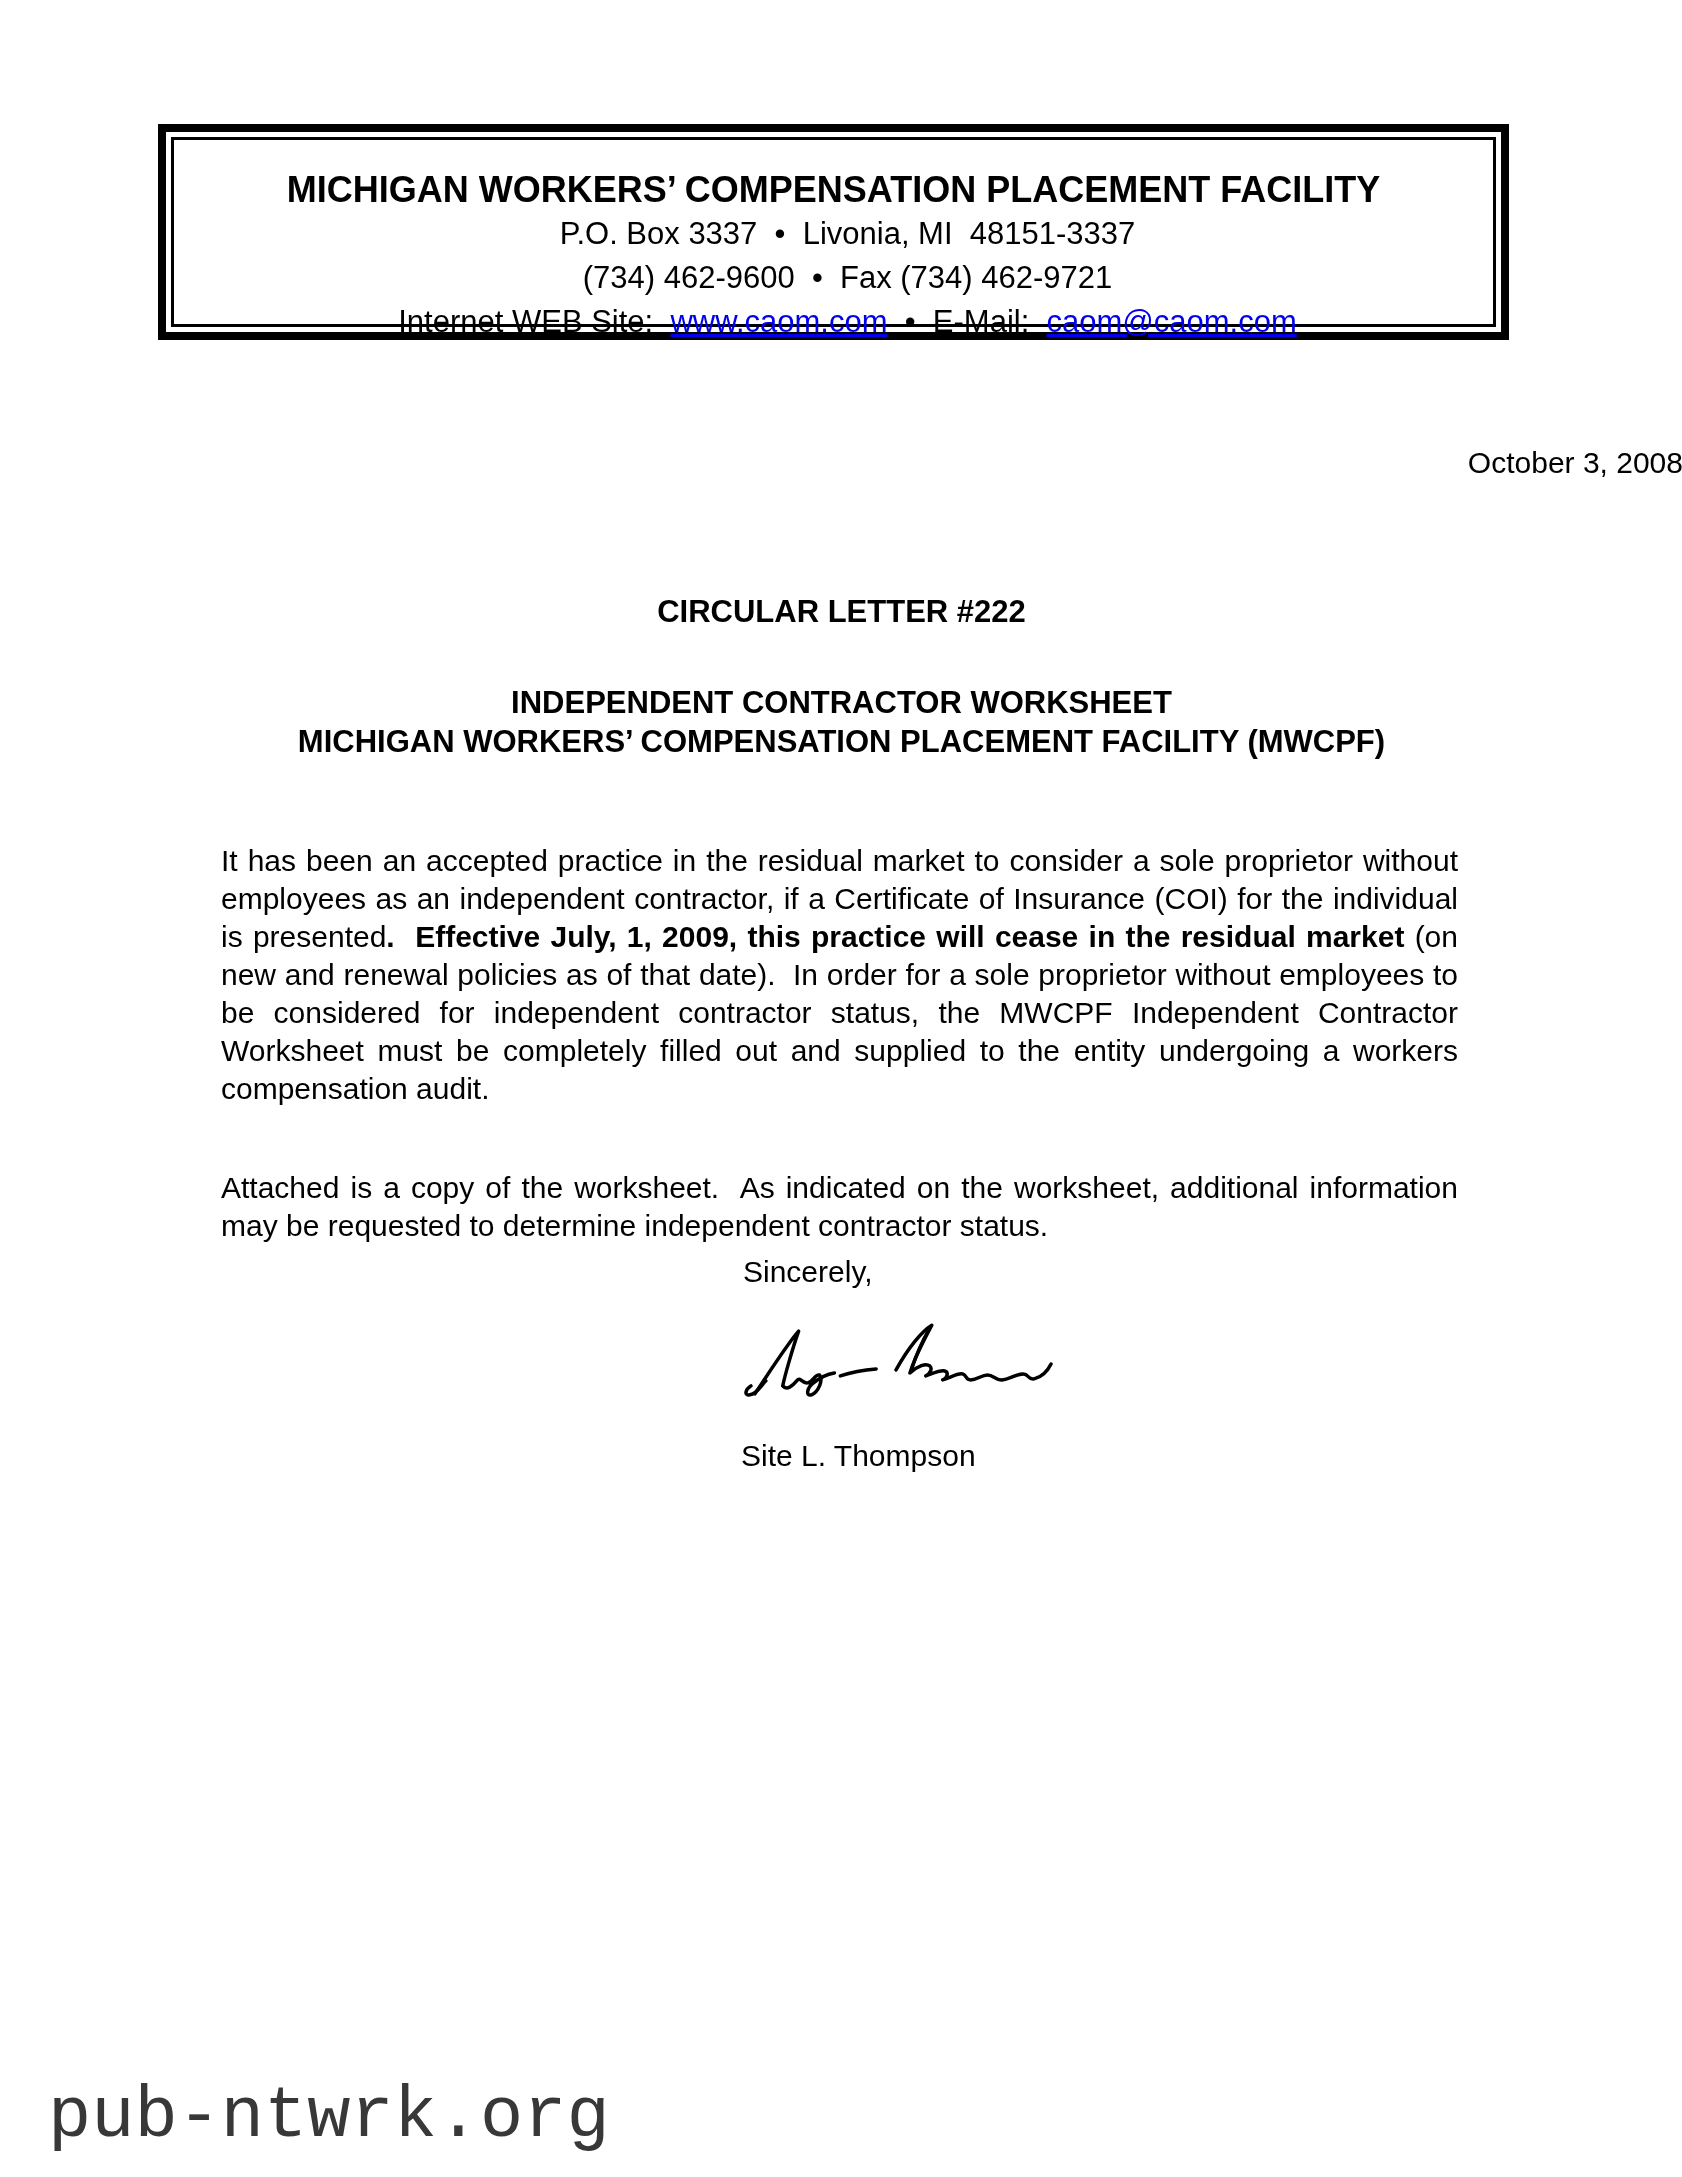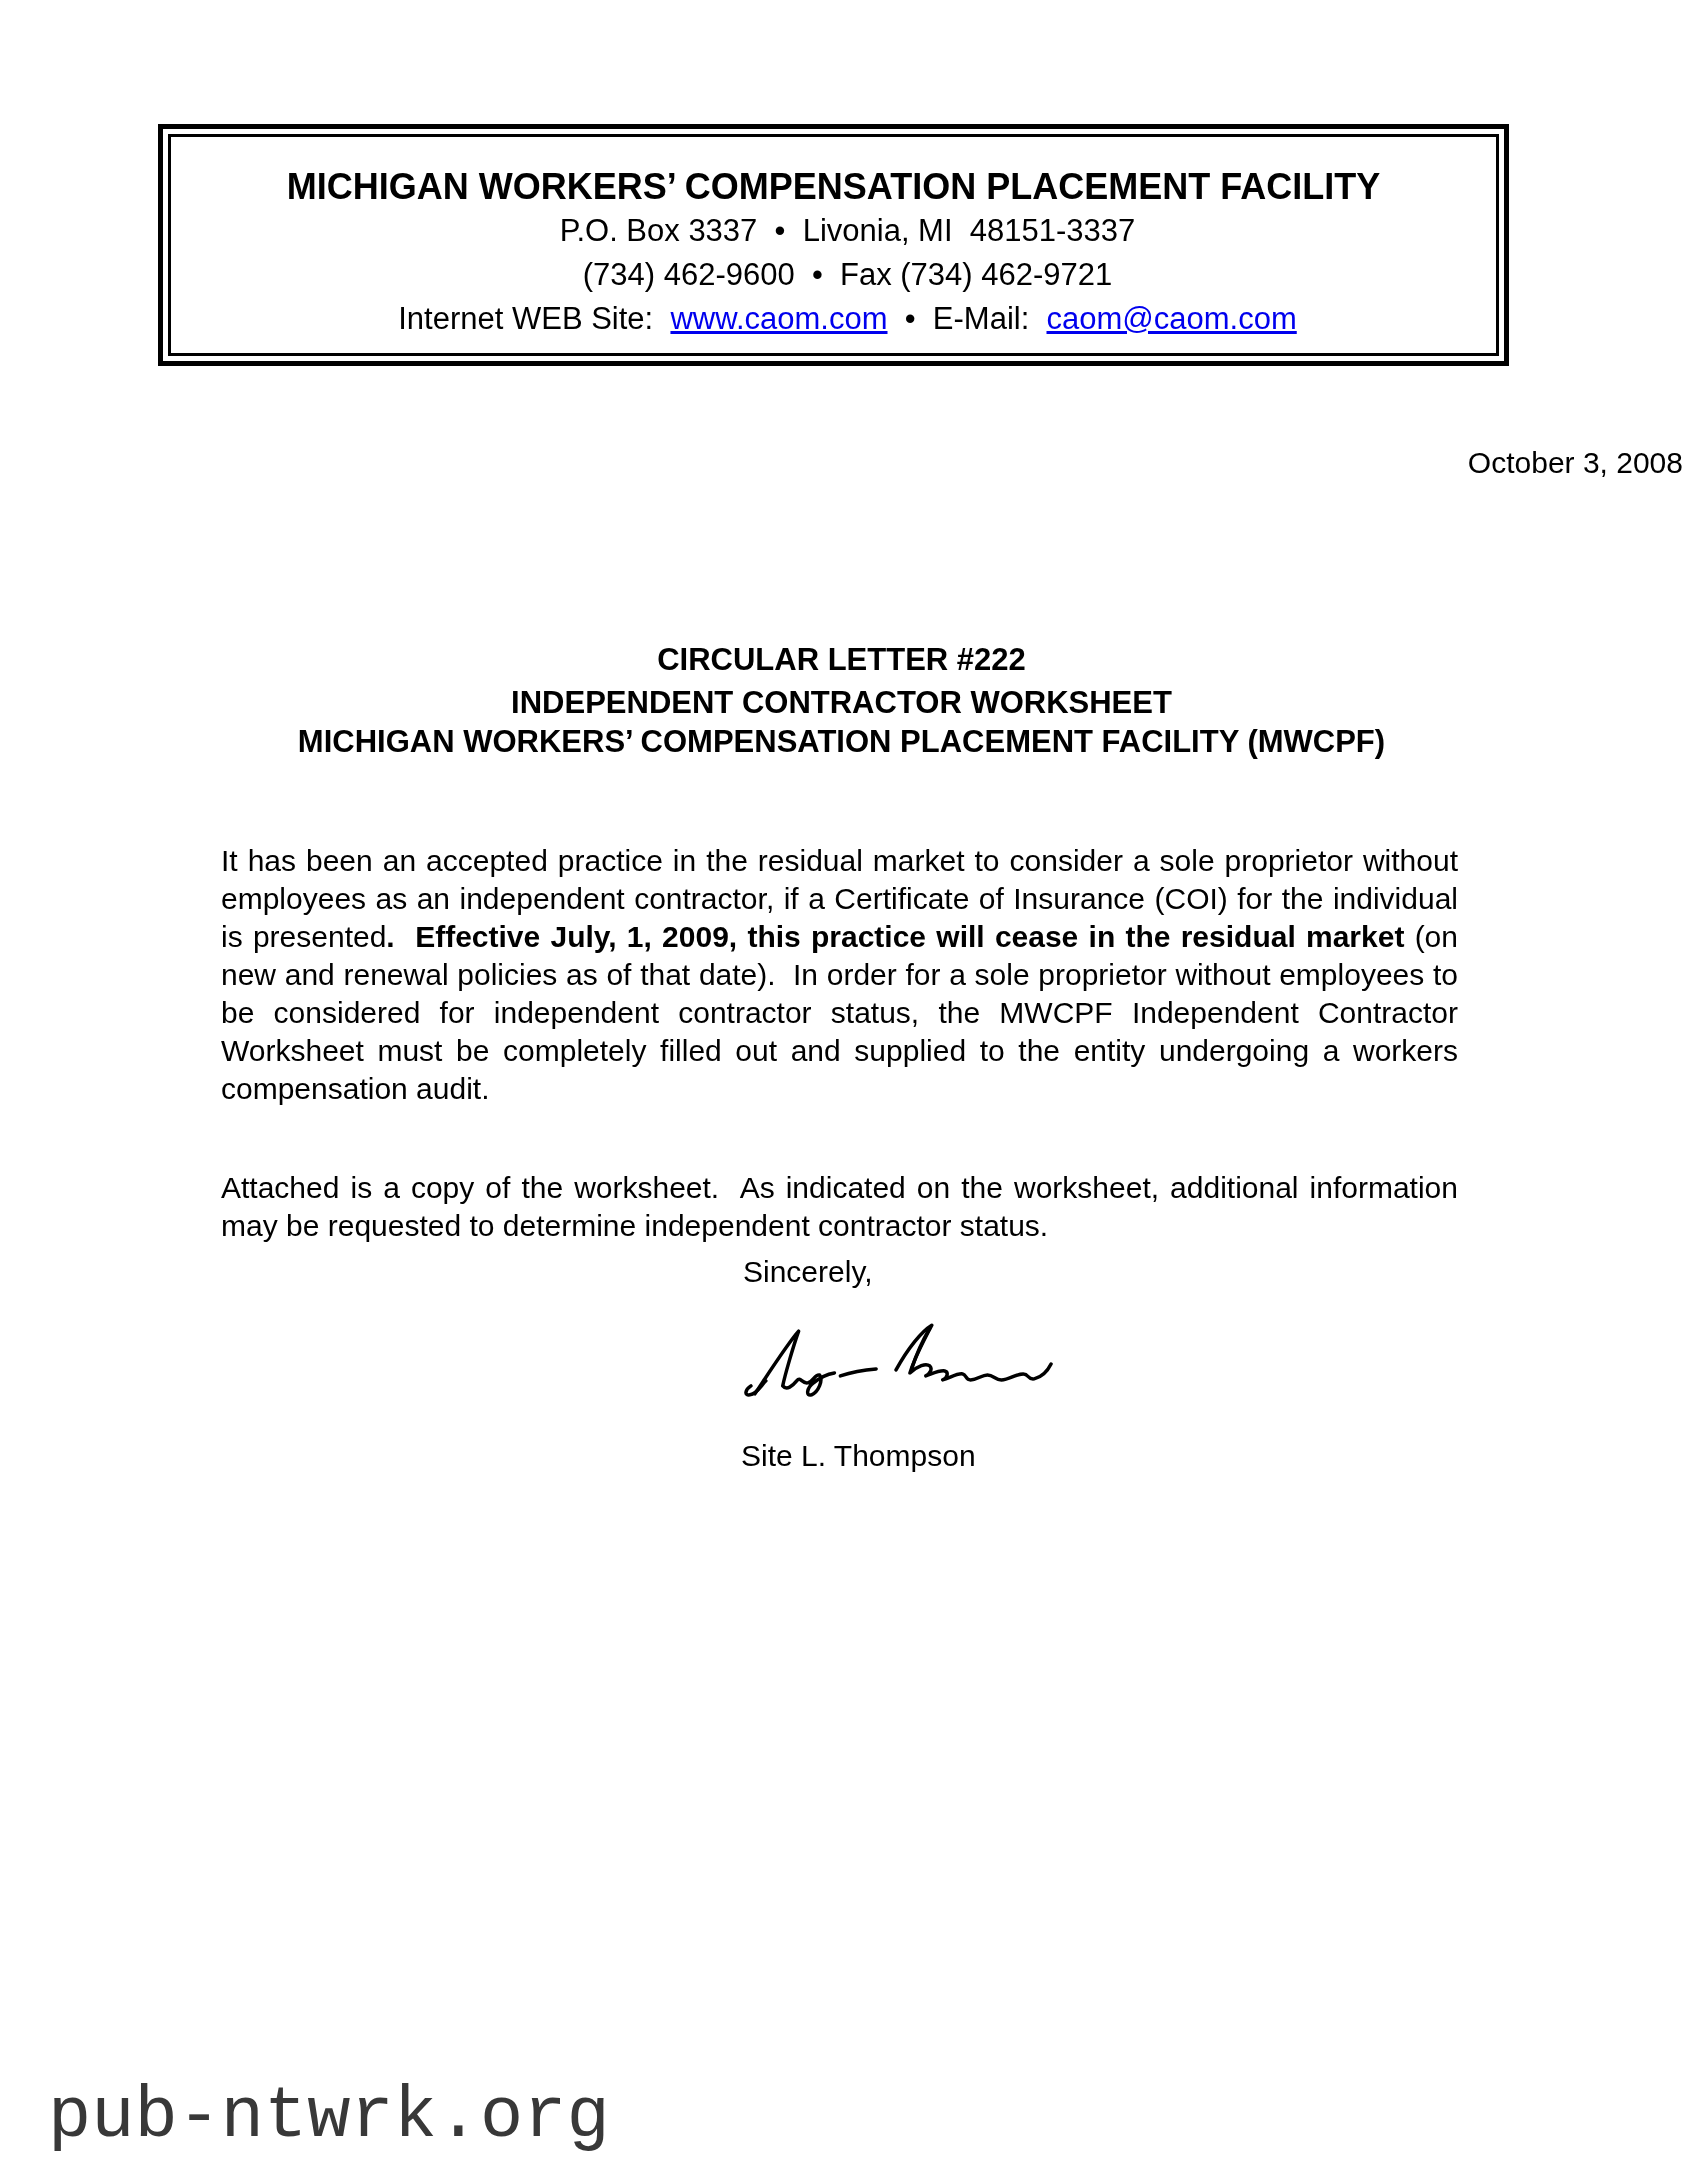--- a/index.html
+++ b/index.html
@@ -16,22 +16,22 @@
     font-family: "Liberation Sans", "DejaVu Sans", sans-serif;
     color: #000000;
     overflow: hidden;
   }
   
   .letterhead-outer {
     position: absolute;
     left: 158px;
     top: 124px;
     width: 1351px;
-    height: 242px;
-    border: 5px solid #000000;
+    height: 216px;
+    border: 8px solid #000000;
     box-sizing: border-box;
   }
   .letterhead-inner {
     position: absolute;
     left: 5px;
     top: 5px;
     right: 5px;
     bottom: 5px;
     border: 3px solid #000;
     text-align: center;
@@ -64,21 +64,20 @@
     font-size: 30px;
   }
   .circular-title {
     position: absolute;
     left: 0;
     right: 0;
     top: 594px;
     text-align: center;
     font-size: 31px;
     font-weight: bold;
-    margin-top: 48px;
   }
   .subject-heading {
     position: absolute;
     left: 0;
     right: 0;
     top: 683px;
     text-align: center;
     font-size: 31px;
     font-weight: bold;
     line-height: 39px;

